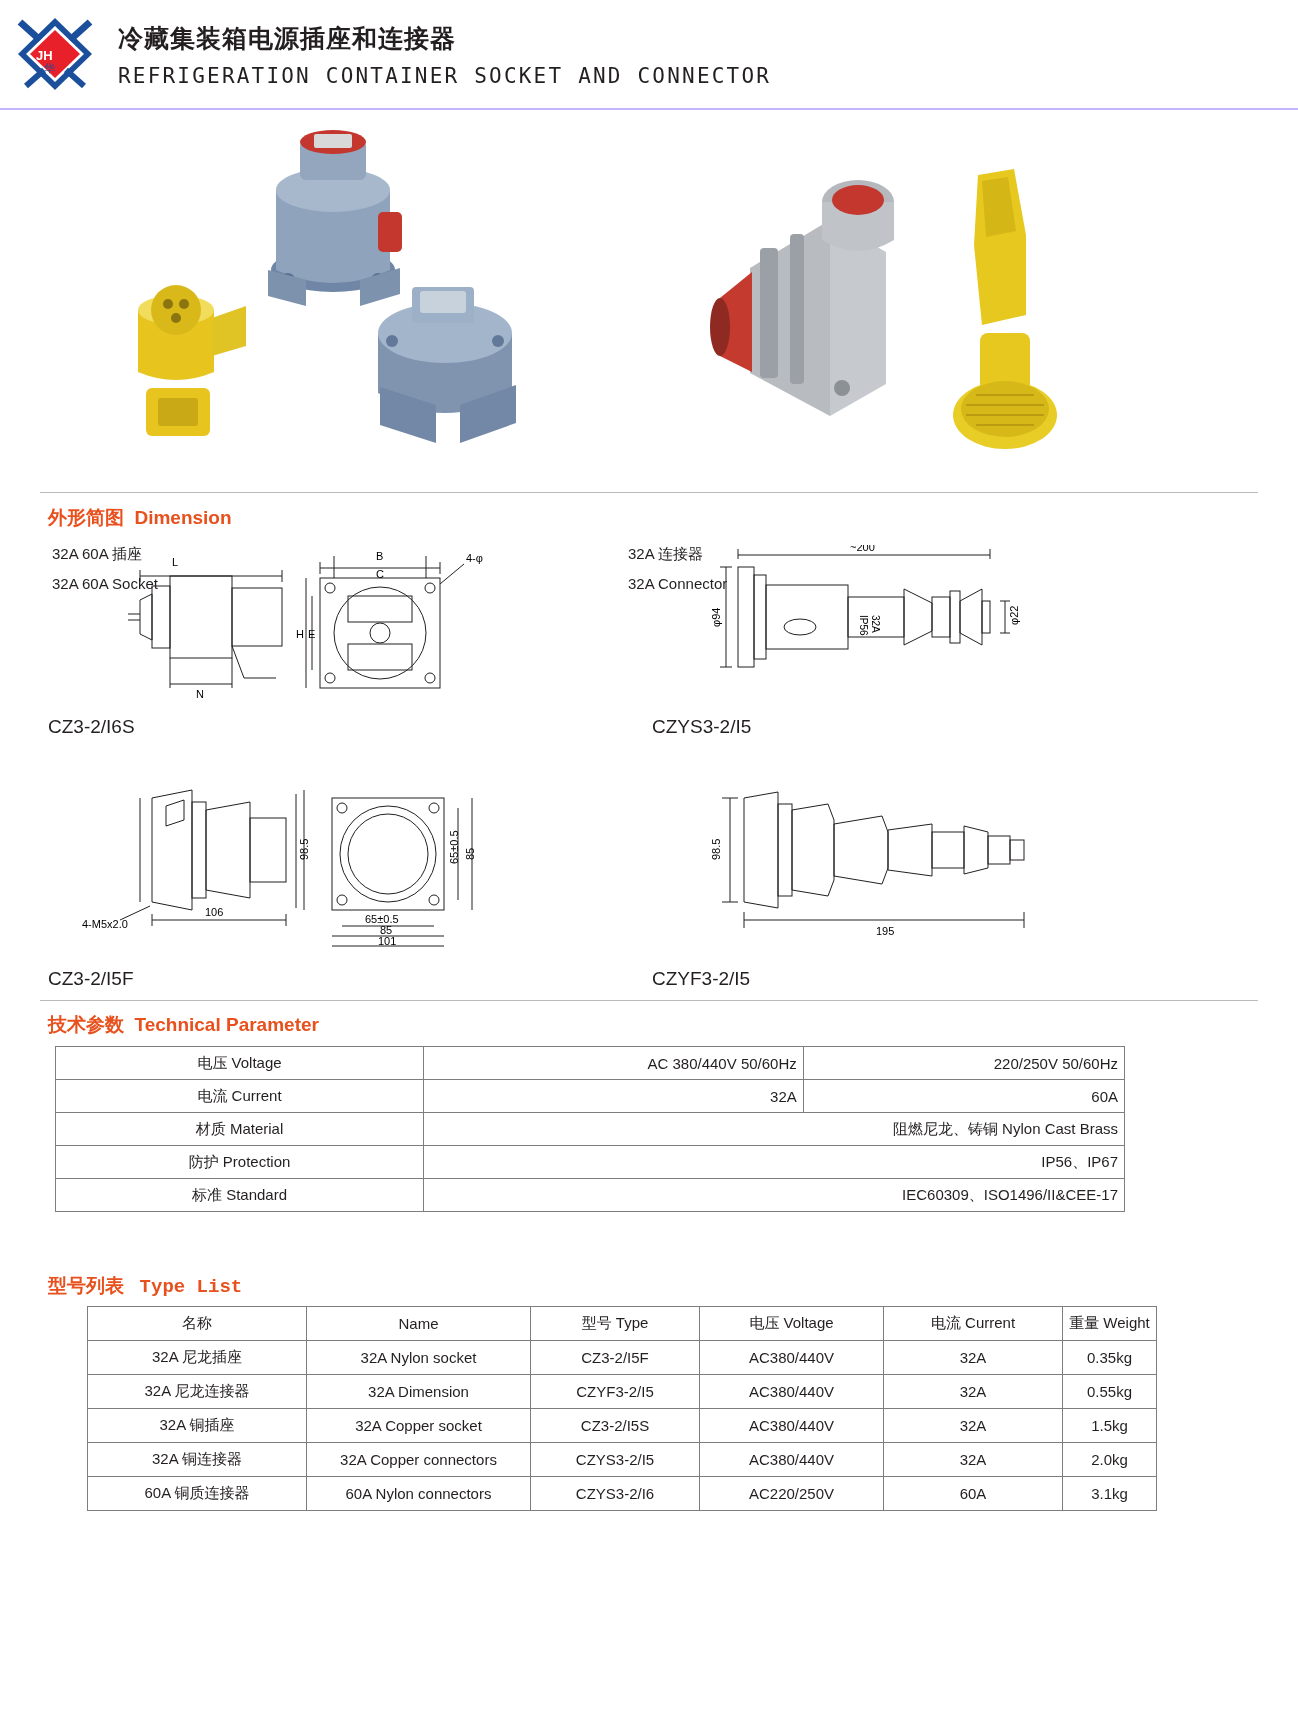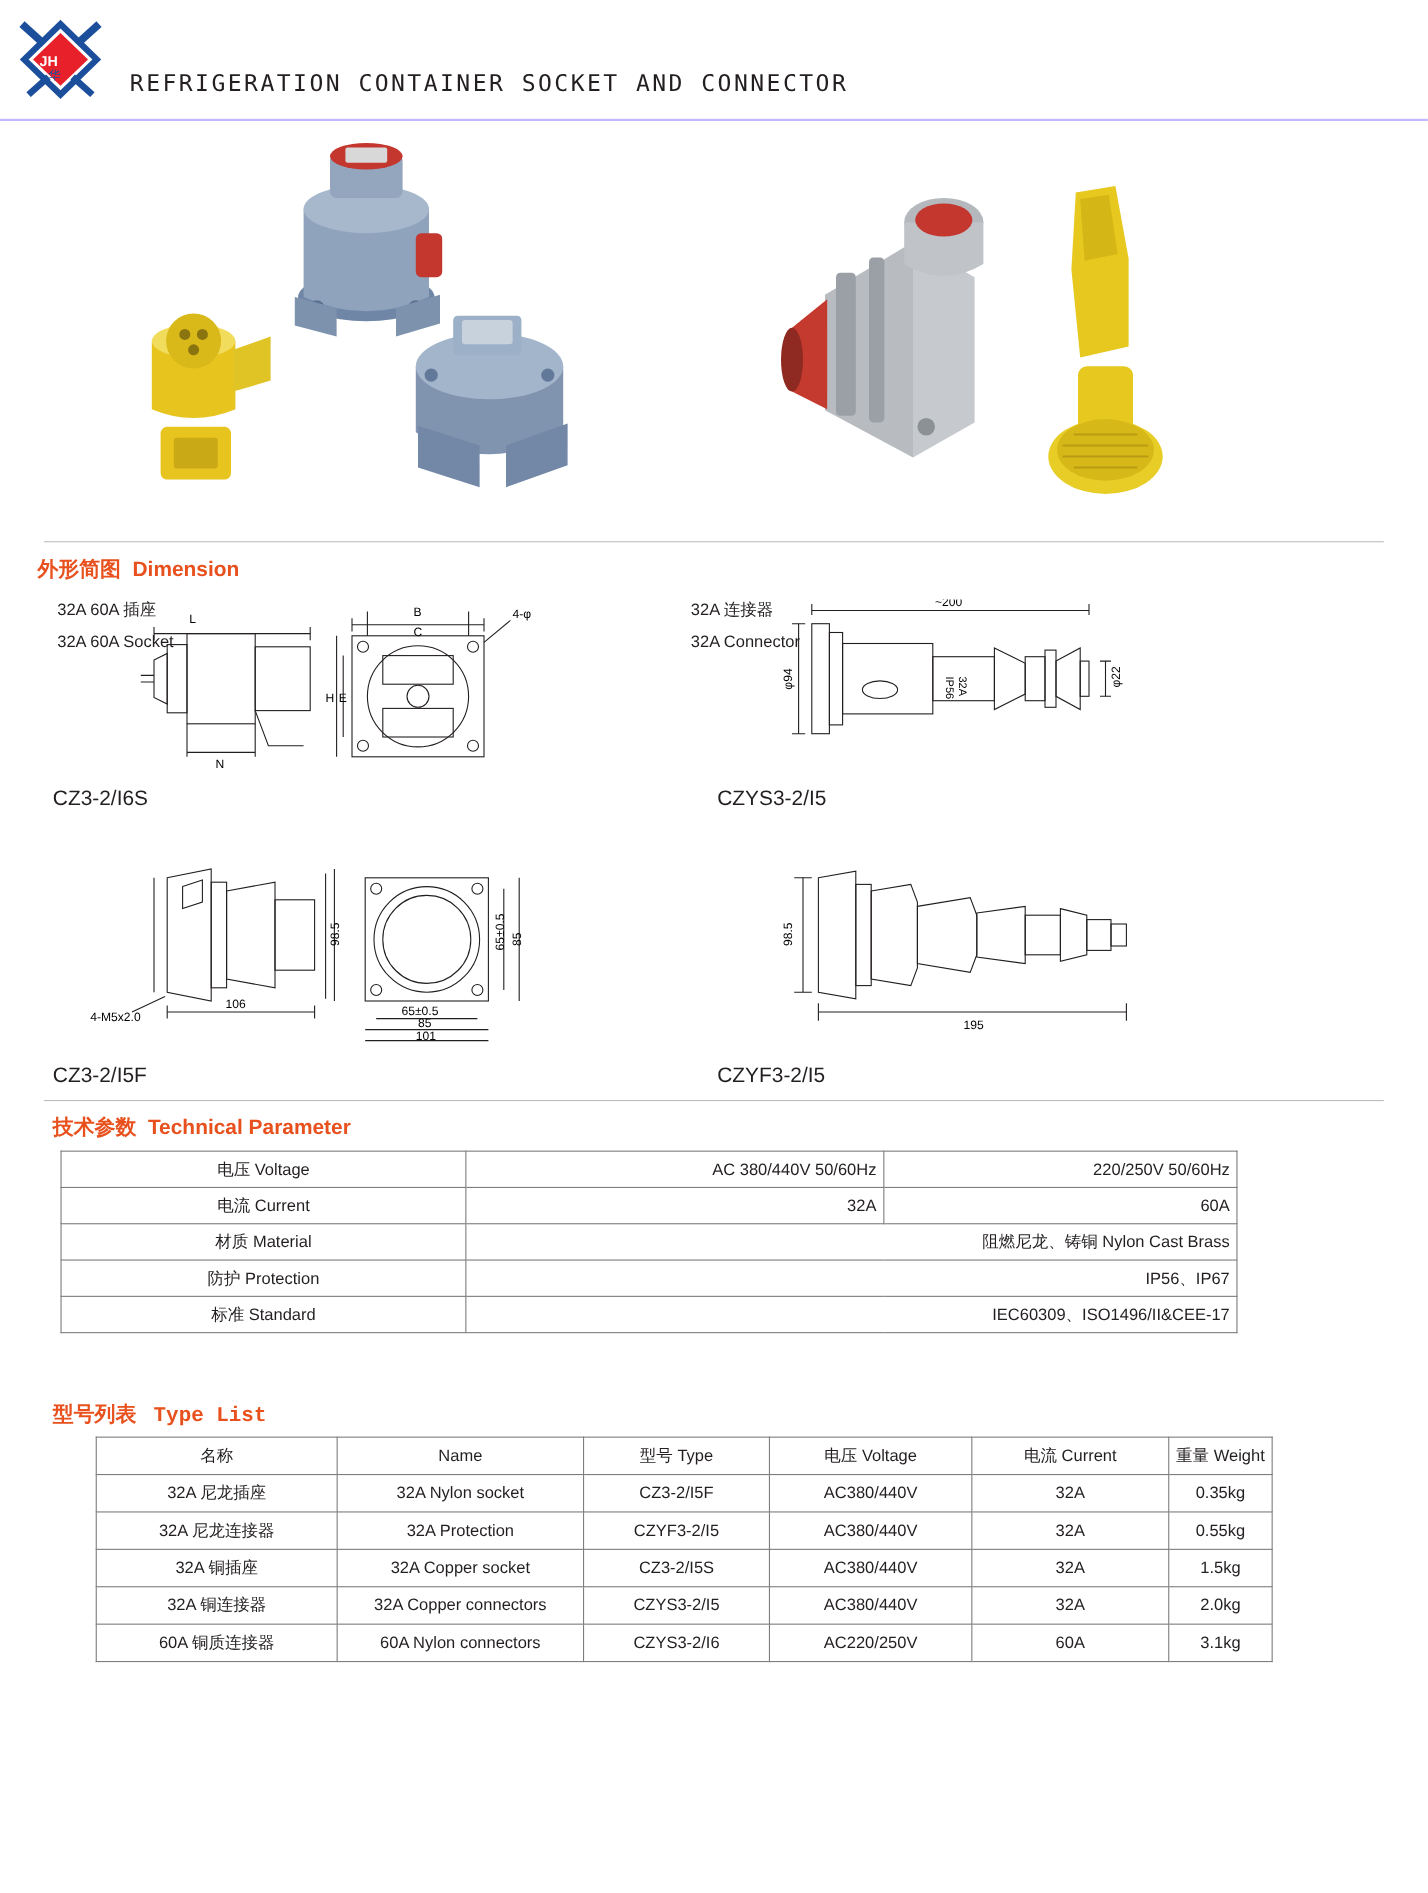--- a/index.html
+++ b/index.html
@@ -93,20 +93,21 @@
       <polygon points="41,12 70,40 41,68 12,40" fill="#ffffff"></polygon>
       <polygon points="41,16 66,40 41,64 16,40" fill="#e8202a"></polygon>
       <text x="22" y="46" font-size="13" fill="#ffffff" font-weight="bold">JH</text>
       <path d="M6,8 L26,26" stroke="#1b4f9c" stroke-width="7" fill="none"></path>
       <path d="M76,8 L56,26" stroke="#1b4f9c" stroke-width="7" fill="none"></path>
       <path d="M12,72 L30,56" stroke="#1b4f9c" stroke-width="6" fill="none"></path>
       <path d="M70,72 L52,56" stroke="#1b4f9c" stroke-width="6" fill="none"></path>
       <text x="30" y="58" font-size="11" fill="#1b4f9c">华</text>
     </svg>
   </div>
+  <div class="header-title">冷藏集装箱电源插座和连接器</div>
   <div class="header-sub">REFRIGERATION CONTAINER SOCKET AND CONNECTOR</div>
 </div>
 
 <div class="photos">
 
   <svg class="drawing" style="left:228px;top:10px;" width="210" height="190" viewBox="0 0 210 190">
     <ellipse cx="105" cy="150" rx="62" ry="22" fill="#6f86a6"></ellipse>
     <path d="M48,70 L48,150 Q105,176 162,150 L162,70 Z" fill="#8fa3bd"></path>
     <ellipse cx="105" cy="70" rx="57" ry="22" fill="#a7b8cd"></ellipse>
     <rect x="72" y="20" width="66" height="40" rx="6" fill="#93a6bd"></rect>
@@ -170,21 +171,21 @@
   </svg>
 
   <div class="photo-caption" style="left:52px;top:435px;">32A  60A  插座</div>
   <div class="photo-caption" style="left:52px;top:465px;">32A  60A  Socket</div>
   <div class="photo-caption" style="left:628px;top:435px;">32A  连接器</div>
   <div class="photo-caption" style="left:628px;top:465px;">32A  Connector</div>
 </div>
 
 <div class="caption-sep"></div>
 
-<div style="position:absolute;left:34px;top:505px;">
+<div style="position:absolute;left:48px;top:505px;">
   <span class="section-title cn">外形简图</span>
   <span class="section-title" style="margin-left:6px;">Dimension</span>
 </div>
 
 <svg class="drawing" style="left:110px;top:548px;" width="380" height="160" viewBox="0 0 380 160">
   <g stroke="#231f20" fill="none" stroke-width="1">
     <rect x="42" y="38" width="18" height="62"></rect>
     <rect x="60" y="28" width="62" height="82"></rect>
     <rect x="122" y="40" width="50" height="58"></rect>
     <path d="M30,52 L42,46 L42,92 L30,86 Z"></path>
@@ -372,21 +373,21 @@
       <tr>
         <td>32A 尼龙插座</td>
         <td>32A Nylon socket</td>
         <td>CZ3-2/I5F</td>
         <td>AC380/440V</td>
         <td>32A</td>
         <td>0.35kg</td>
       </tr>
       <tr>
         <td>32A 尼龙连接器</td>
-        <td>32A Protection</td>
+        <td>32A Dimension</td>
         <td>CZYF3-2/I5</td>
         <td>AC380/440V</td>
         <td>32A</td>
         <td>0.55kg</td>
       </tr>
       <tr>
         <td>32A 铜插座</td>
         <td>32A Copper socket</td>
         <td>CZ3-2/I5S</td>
         <td>AC380/440V</td>

